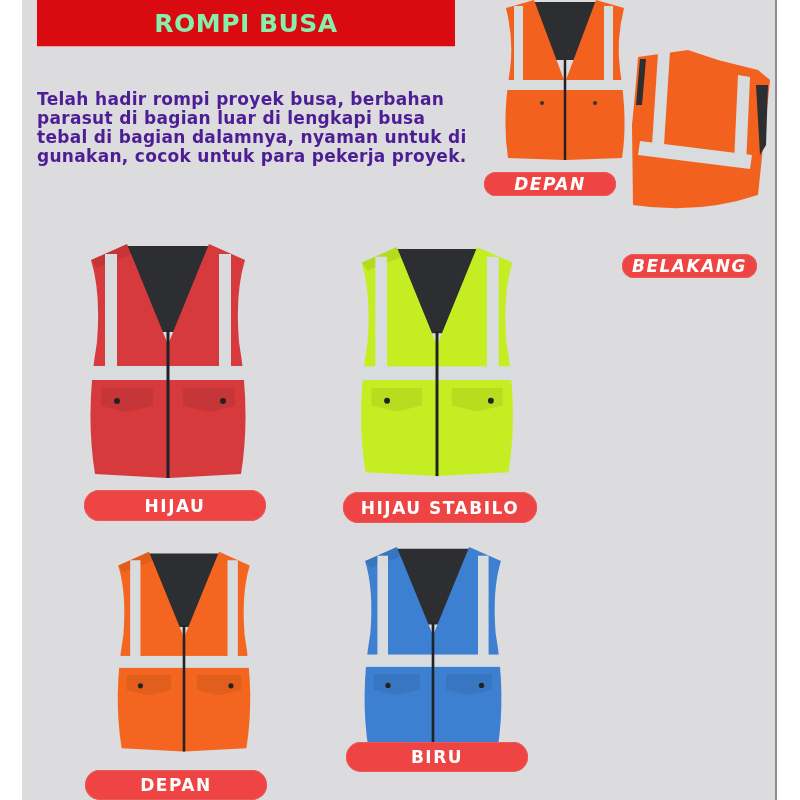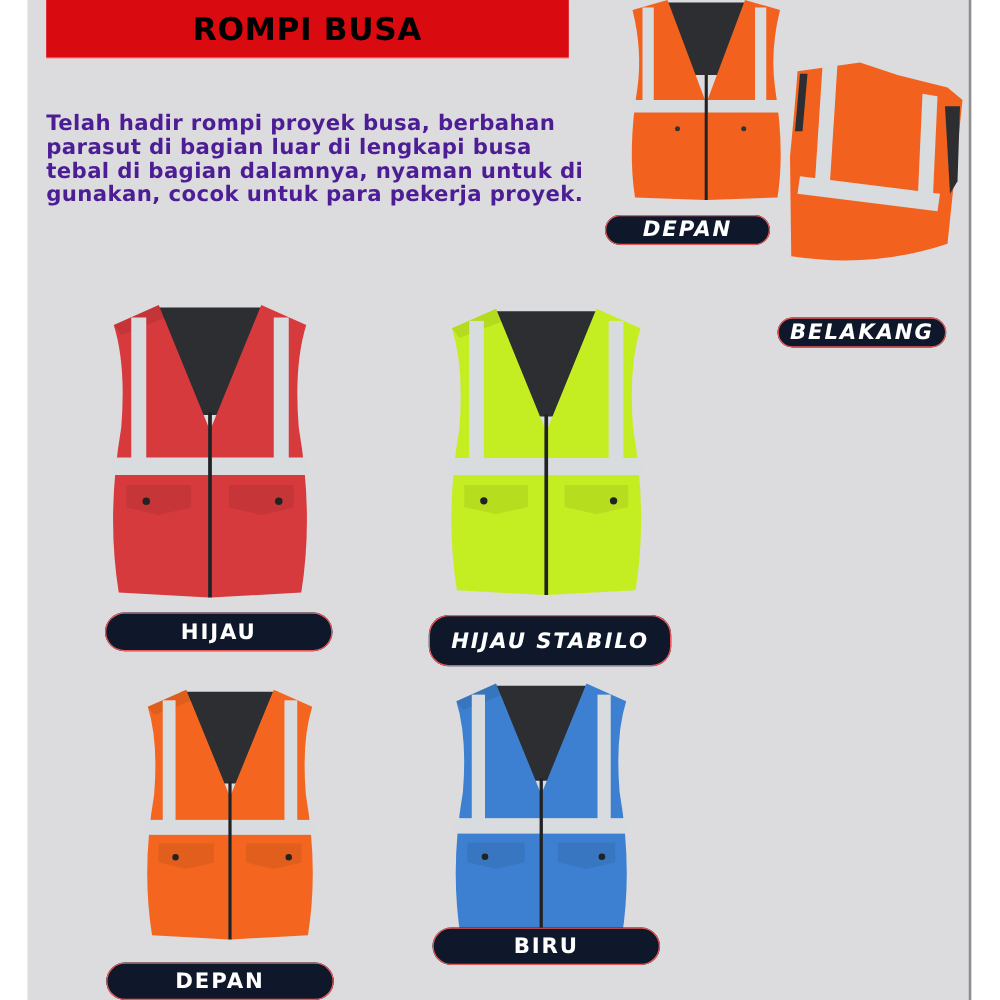--- a/index.html
+++ b/index.html
@@ -14,32 +14,32 @@
       background: #dcdbdd;
       border-right: 2px solid #8e8e90;
     }
     .title-bar {
       position: absolute; left: 37px; top: 0; width: 418px; height: 46px;
       background: #d90a10;
       box-shadow: 0 1px 0 #e8a0a0;
       display: flex; align-items: center; justify-content: center;
     }
     .title-bar span {
-      color: #000000; font-family: "DejaVu Sans", sans-serif; font-weight: bold;
+      color: #86efac; font-family: "DejaVu Sans", sans-serif; font-weight: bold;
       font-size: 25px; letter-spacing: 0.5px;
     }
     .desc {
       position: absolute; left: 37px; top: 90px; width: 440px;
       font-family: "DejaVu Sans", sans-serif; font-weight: bold;
       font-size: 17px; line-height: 19px; color: #4c1d95;
       letter-spacing: 0.3px;
     }
     .pill {
       position: absolute;
-      background: #0f172a;
+      background: #ef4444;
       border-radius: 16px;
       display: flex; align-items: center; justify-content: center;
       box-shadow: 0 0 0 1px #e85a5a inset;
     }
     .pill span {
       color: #ffffff; font-family: "DejaVu Sans", sans-serif; font-weight: bold;
       font-size: 17px; letter-spacing: 1.5px;
     }
     .pill.italic span { font-style: italic; }
     .vest {
@@ -151,21 +151,21 @@
       <path d="M100 146 L152 146 L152 164 L126 170 L100 164 Z" fill="rgba(0,0,0,0.07)"></path>
       <circle cx="34" cy="159" r="3" fill="#222"></circle>
       <circle cx="140" cy="159" r="3" fill="#222"></circle>
       <line x1="85" y1="88" x2="85" y2="236" stroke="#1f2226" stroke-width="3"></line>
     </svg>
   </div>
 
 <div class="pill" style="left:84px; top:490px; width:182px; height:31px;">
   <span>HIJAU</span>
 </div>
-<div class="pill" style="left:343px; top:492px; width:194px; height:41px;font-style:italic;">
+<div class="pill" style="left:343px; top:492px; width:194px; height:31px;">
   <span>HIJAU STABILO</span>
 </div>
 <div class="pill" style="left:85px; top:770px; width:182px; height:30px;">
   <span>DEPAN</span>
 </div>
 <div class="pill" style="left:346px; top:742px; width:182px; height:30px;">
   <span>BIRU</span>
 </div>
 
 </body></html>

